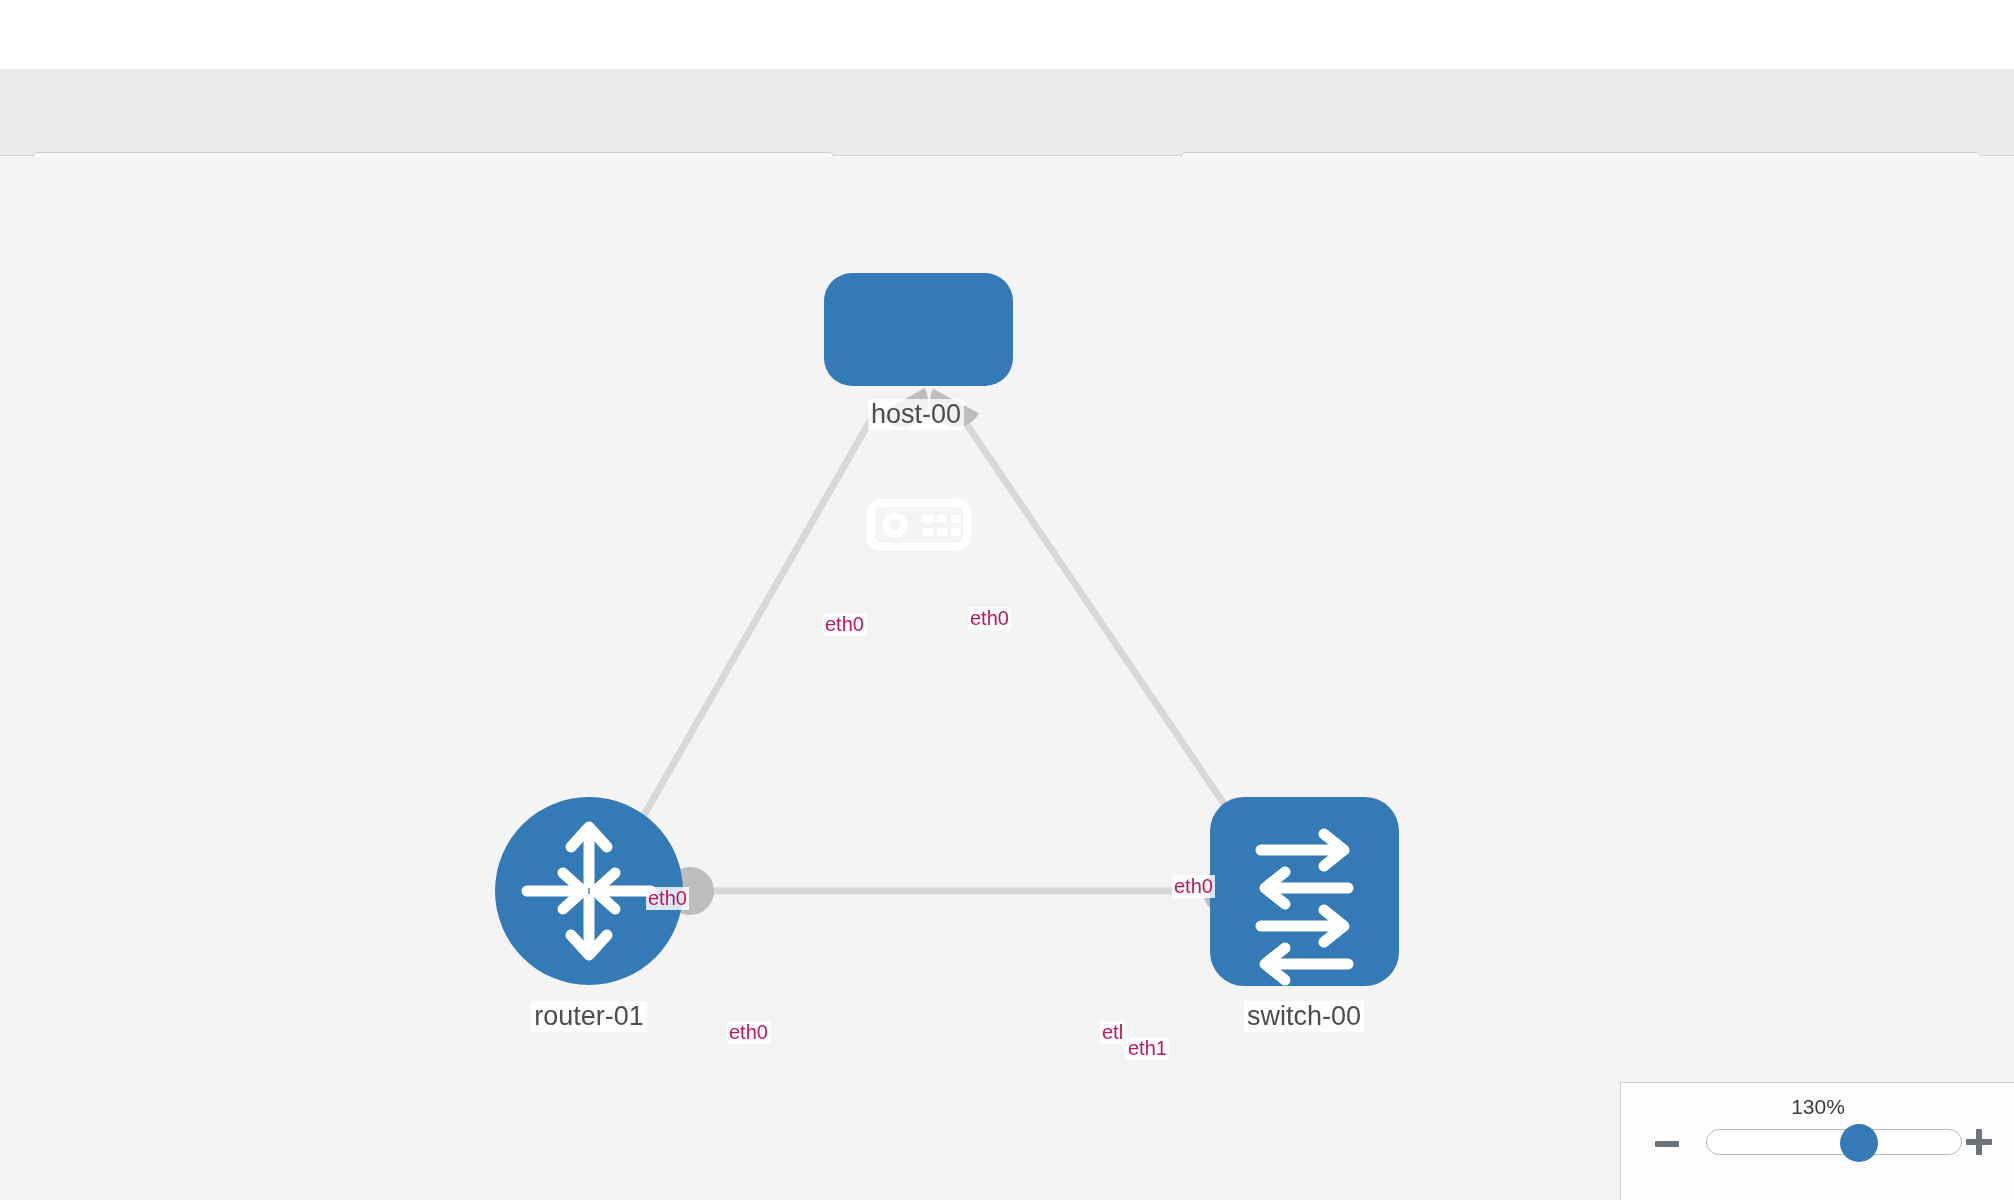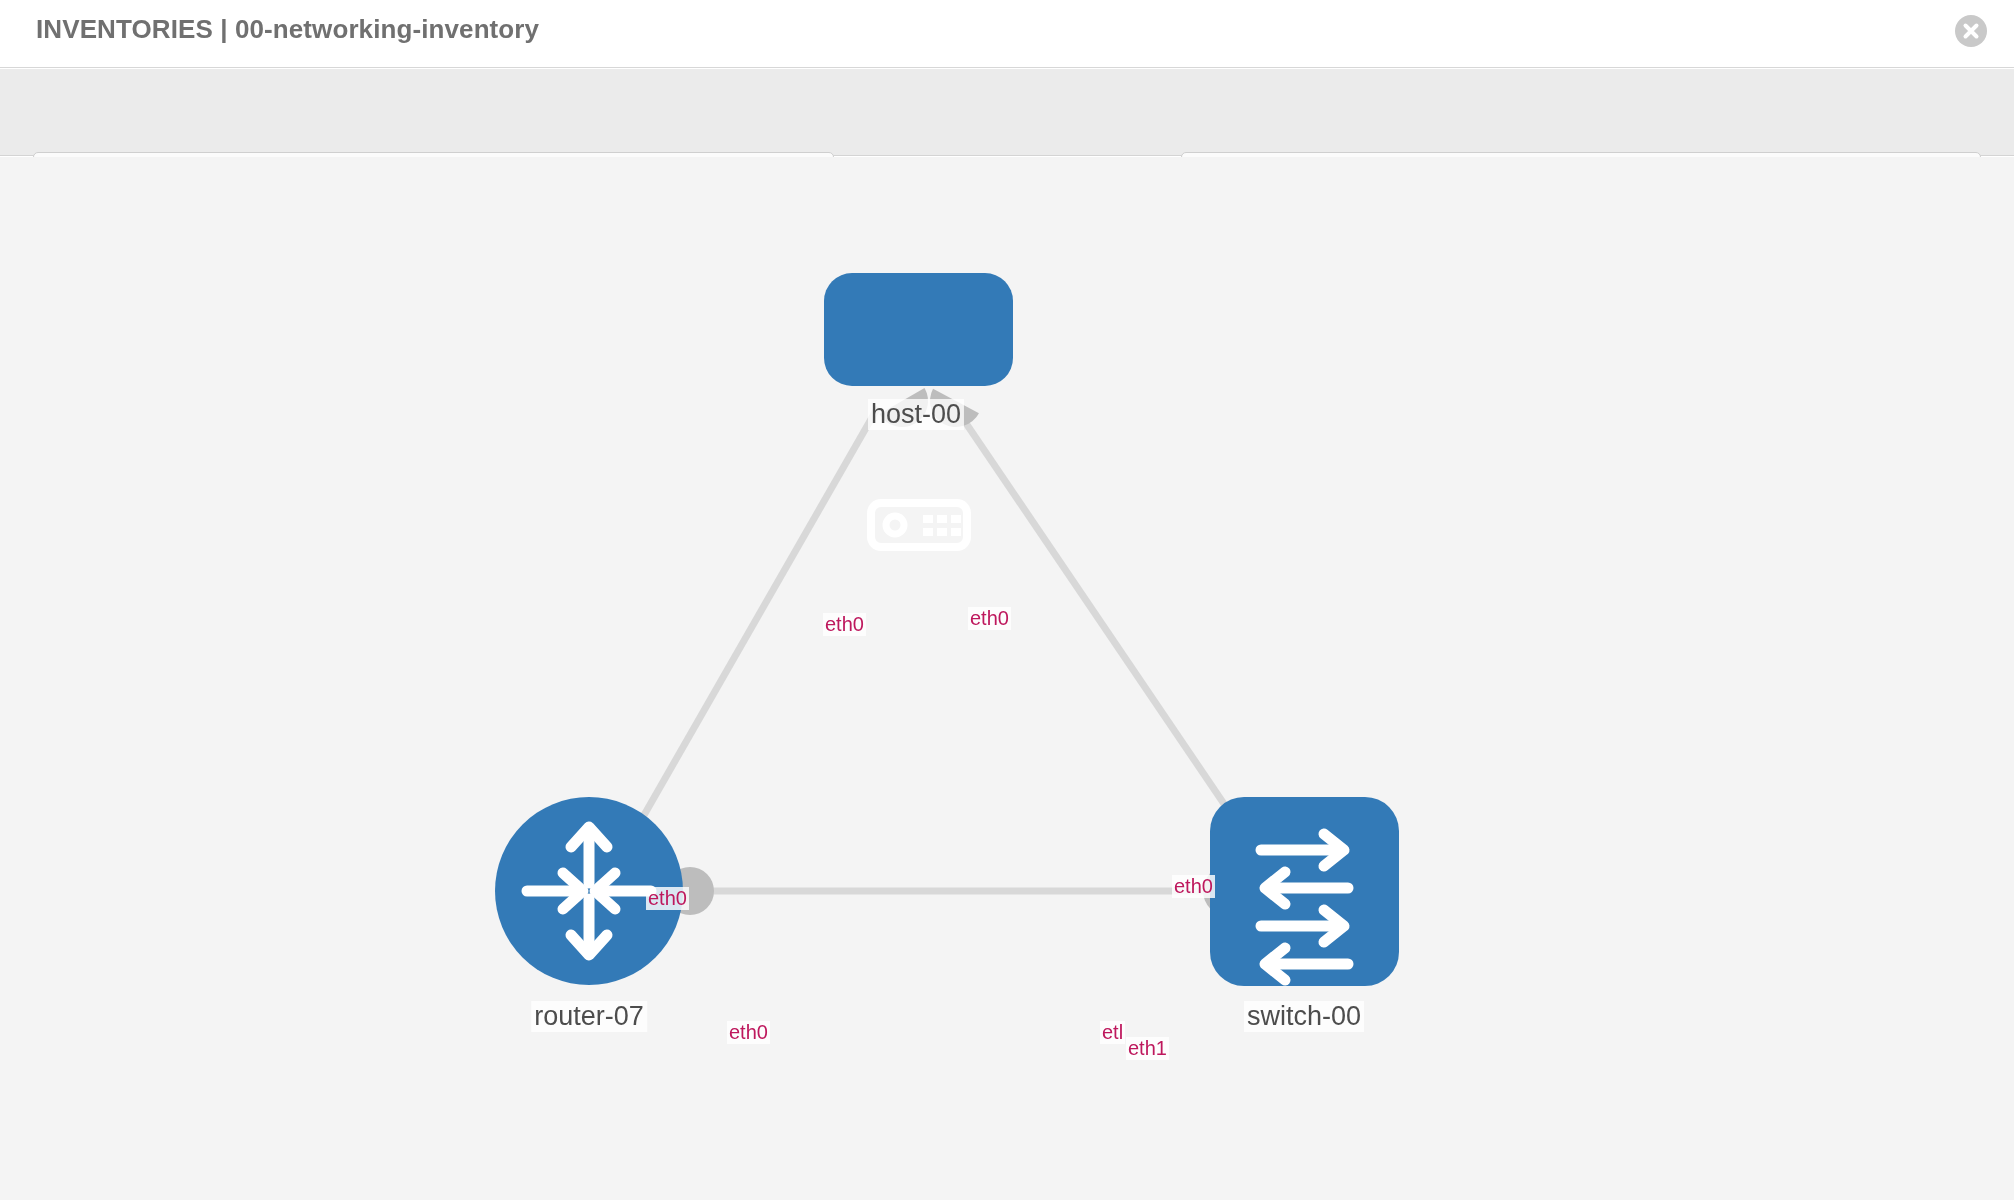--- a/index.html
+++ b/index.html
@@ -156,29 +156,20 @@
     border-radius: 50%;
     background: #337ab7;
     cursor: grab;
   }
 </style>
 </head>
 <body>
 
 <div id="app">
 
-  <div class="header">
-    <div class="page-title">INVENTORIES | 00-networking-inventory</div>
-    <div class="close-btn">
-      <svg width="34" height="34" viewBox="0 0 34 34">
-        <circle cx="17" cy="17" r="16" fill="#c9c9c9"></circle>
-        <path d="M11.5 11.5 L22.5 22.5 M22.5 11.5 L11.5 22.5" stroke="#ffffff" stroke-width="4" stroke-linecap="round"></path>
-      </svg>
-    </div>
-  </div>
 
   <div class="toolbar">
 
     <div class="actions-select">
       <span class="actions-label">ACTIONS</span>
       <span class="caret-down"></span>
     </div>
 
     <div class="tool-icon wrench">
       <svg width="38" height="38" viewBox="0 0 38 38">
@@ -266,26 +257,34 @@
           <line x1="1261" y1="769" x2="1340" y2="769"></line>
           <polyline points="1324,753 1344,769 1324,785"></polyline>
 
           <line x1="1348" y1="807" x2="1269" y2="807"></line>
           <polyline points="1285,791 1265,807 1285,823"></polyline>
         </g>
       </g>
     </svg>
 
     <div class="node-label" style="left:916px; top:242px;">host-00</div>
-    <div class="node-label" style="left:589px; top:844px;">router-07</div>
+    <div class="node-label" style="left:589px; top:844px;">router-01</div>
     <div class="node-label" style="left:1304px; top:844px;">switch-00</div>
 
     <div class="iface-label" style="left:823px; top:456px;">eth0</div>
     <div class="iface-label" style="left:968px; top:450px;">eth0</div>
     <div class="iface-label" style="left:646px; top:730px;">eth0</div>
     <div class="iface-label" style="left:1172px; top:718px;">eth0</div>
     <div class="iface-label" style="left:727px; top:864px;">eth0</div>
     <div class="iface-label" style="left:1100px; top:864px;">etl</div>
     <div class="iface-label" style="left:1126px; top:880px;">eth1</div>
   </div>
 
+  <div class="zoom-panel">
+    <div class="zoom-value">130%</div>
+    <div class="zoom-minus"></div>
+    <div class="zoom-track">
+      <div class="zoom-thumb" id="zoom-thumb" style="left: 132.98px;"></div>
+    </div>
+    <div class="zoom-plus"></div>
+  </div>
 
 </div>
 
 </body></html>

